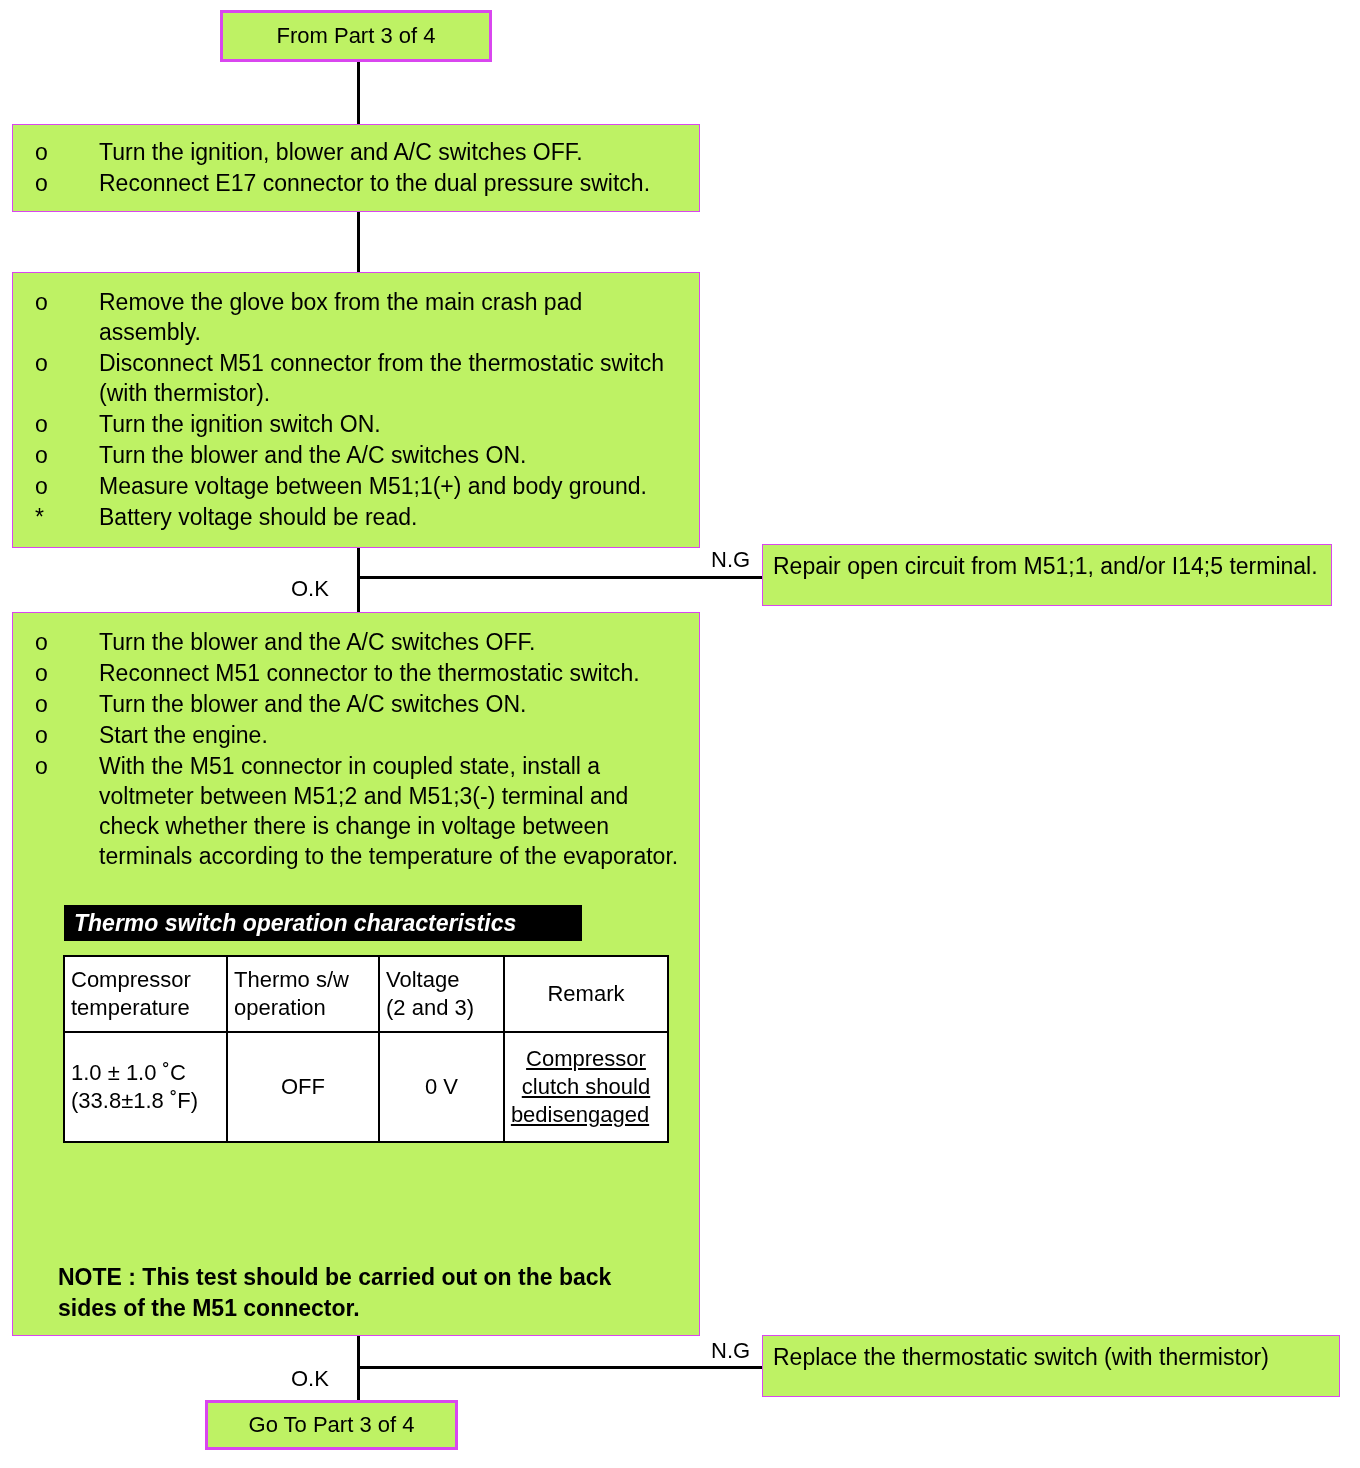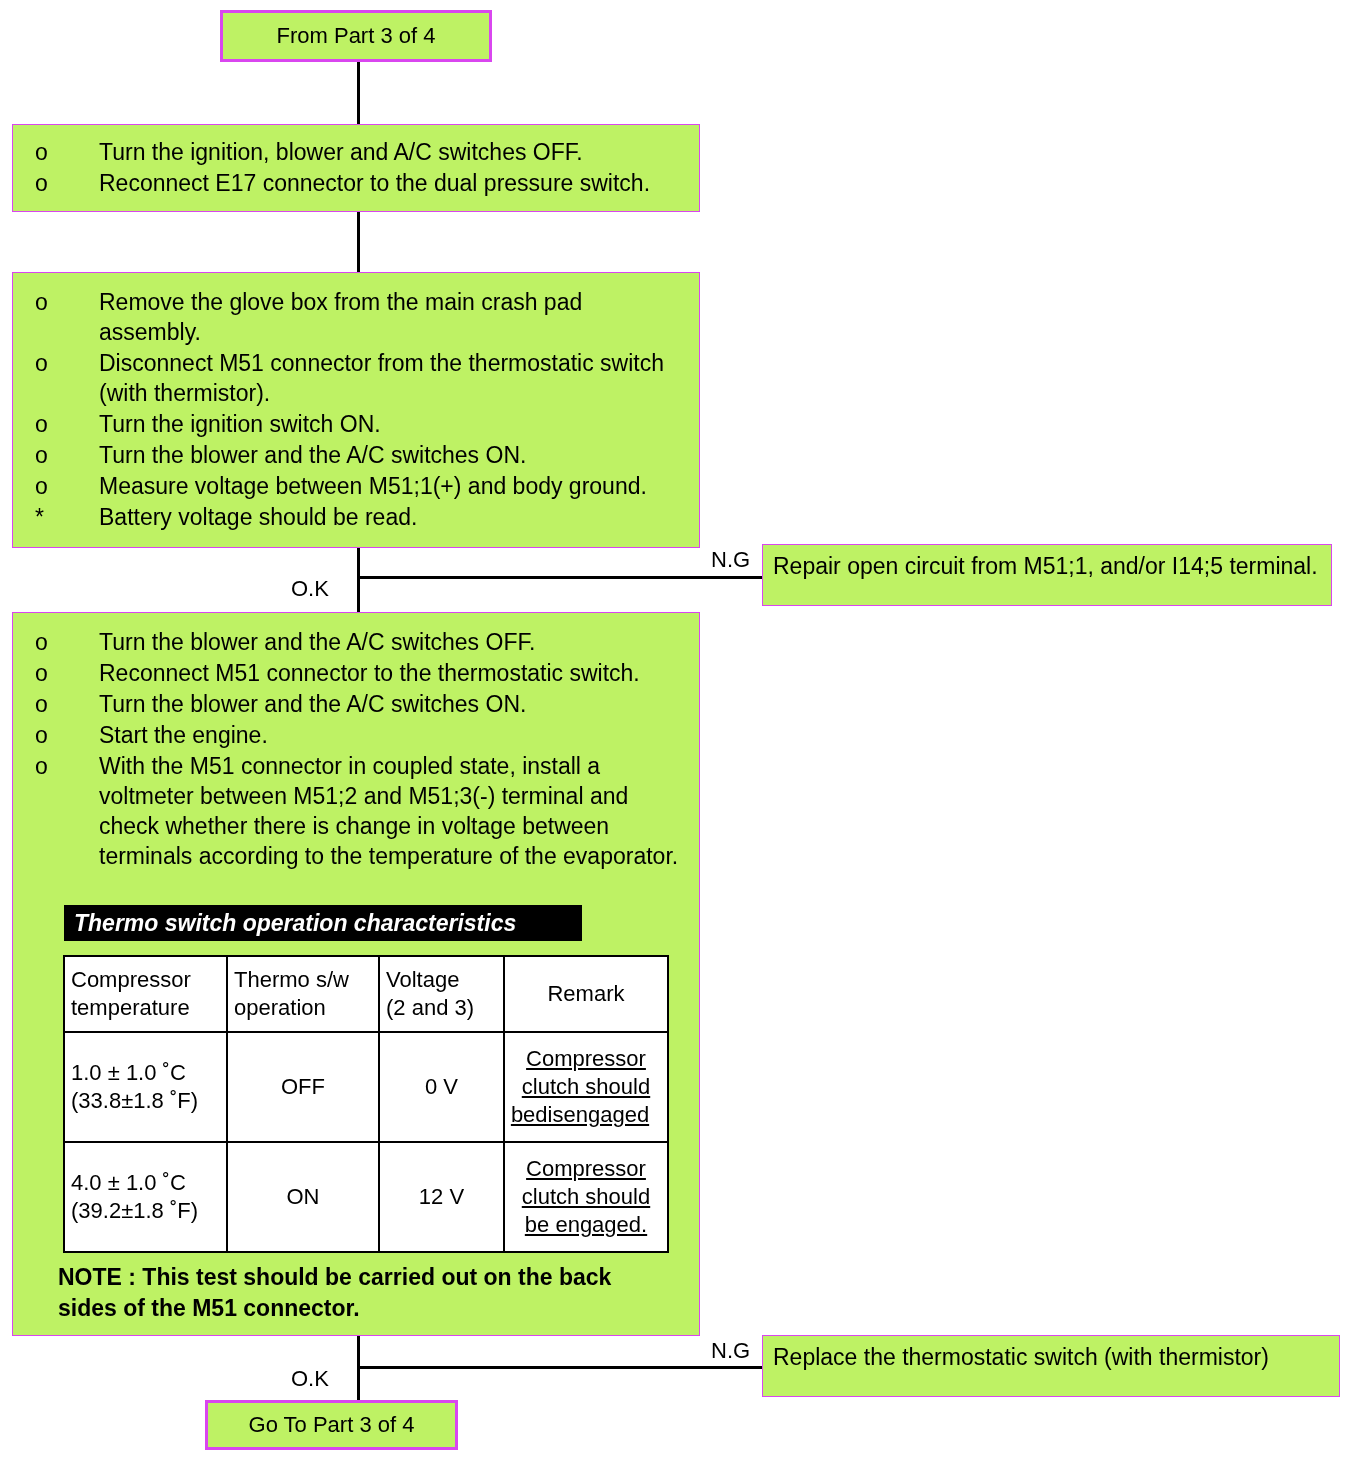--- a/index.html
+++ b/index.html
@@ -256,33 +256,20 @@
           <div>(33.8±1.8 ˚F)</div>
         </td>
         <td class="td-center">OFF</td>
         <td class="td-center">0 V</td>
         <td class="td-center nowrapcell">
           <div>Compressor</div>
           <div>clutch should</div>
           <div style="margin-left:-12px;">bedisengaged</div>
         </td>
       </tr>
-      <tr>
-        <td class="td-left">
-          <div>4.0 ± 1.0 ˚C</div>
-          <div>(39.2±1.8 ˚F)</div>
-        </td>
-        <td class="td-center">ON</td>
-        <td class="td-center">12 V</td>
-        <td class="td-center nowrapcell">
-          <div>Compressor</div>
-          <div>clutch should</div>
-          <div>be engaged.</div>
-        </td>
-      </tr>
     </tbody>
   </table>
 
   <div class="note" style="left:58px; top:1262px; width:640px;">NOTE :  This test should be carried out on the back
              sides of the M51 connector.</div>
 
   <div class="vline" style="left:357px; top:1336px; width:3px; height:66px;"></div>
   <div class="hline" style="left:357px; top:1366px; width:406px; height:3px;"></div>
   <div class="branch-label" style="left:288px; top:1368px;">O.K</div>
   <div class="branch-label" style="left:708px; top:1340px;">N.G</div>

